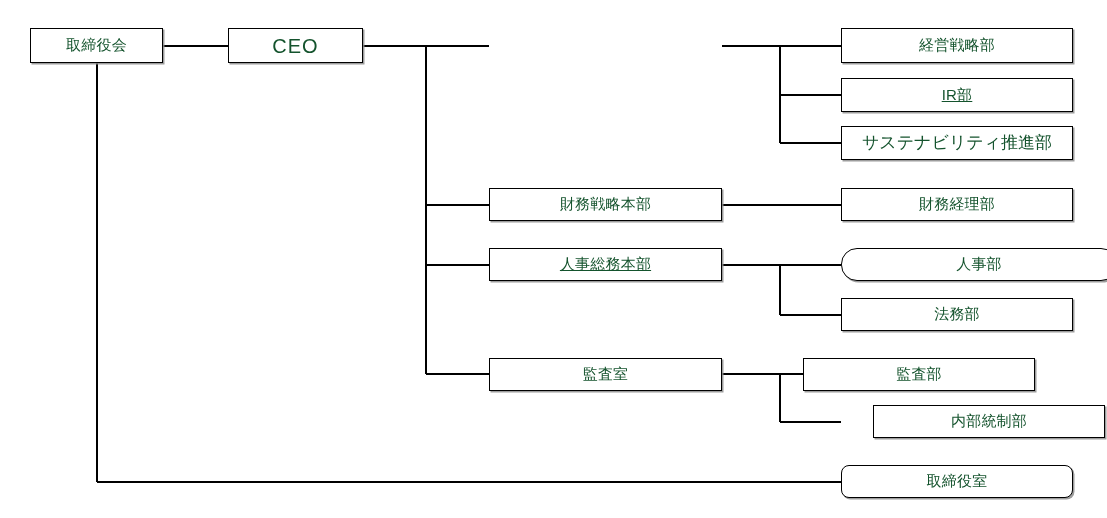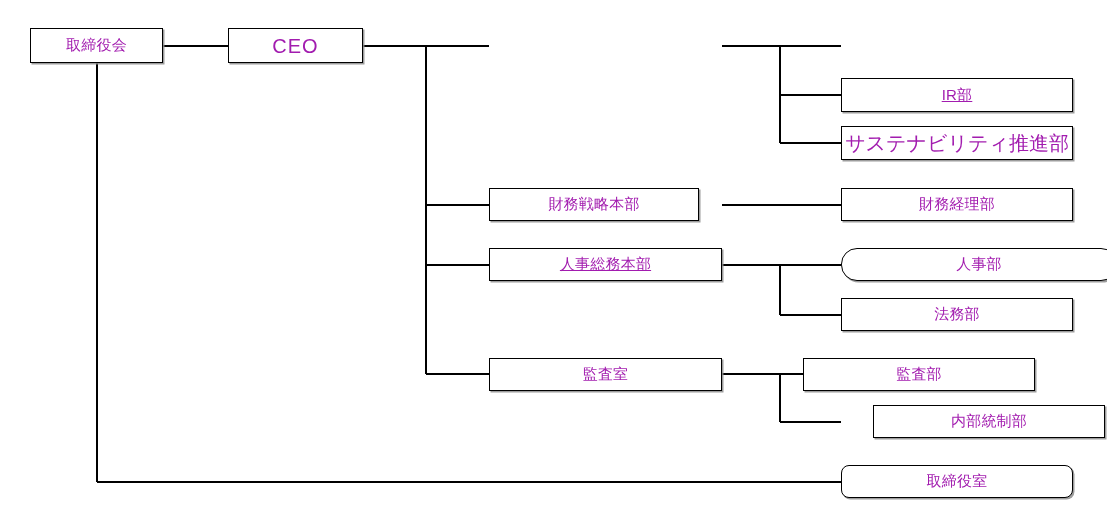--- a/index.html
+++ b/index.html
@@ -27,33 +27,33 @@
   .node-box {
     position: absolute;
     box-sizing: border-box;
     background: #ffffff;
     border: 1.6px solid #000000;
     box-shadow: 1.5px 1.5px 0 0 rgba(140,140,140,0.85);
     display: flex;
     align-items: center;
     justify-content: center;
     text-align: center;
-    color: #a21caf;
+    color: #14532d;
     font-size: 15px;
     line-height: 1.1;
     letter-spacing: 0.2px;
     white-space: nowrap;
     z-index: 2;
   }
   .node-box.latin {
     font-size: 20px;
     letter-spacing: 1px;
   }
   .node-box.tight {
-    font-size: 20px;
+    font-size: 17px;
     letter-spacing: 0px;
   }
 </style>
 </head>
 <body>
 
 <div id="org-chart">
 
   <svg width="1107" height="518" viewBox="0 0 1107 518" shape-rendering="crispEdges">
     <g stroke="#000000" stroke-width="2" fill="none">
@@ -89,30 +89,33 @@
 
   <div class="node-box" style="left:30px; top:28px; width:133px; height:35px;">
     <span>取締役会</span>
   </div>
 
   <div class="node-box latin" style="left:228px; top:28px; width:135px; height:35px;">
     <span>CEO</span>
   </div>
 
 
+  <div class="node-box" style="left:841px; top:28px; width:232px; height:35px;">
+    <span>経営戦略部</span>
+  </div>
 
   <div class="node-box" style="left:841px; top:78px; width:232px; height:34px;text-decoration:underline;">
     <span>IR部</span>
   </div>
 
   <div class="node-box tight" style="left:841px; top:126px; width:232px; height:34px;">
     <span>サステナビリティ推進部</span>
   </div>
 
-  <div class="node-box" style="left:489px; top:188px; width:210px; height:33px;">
+  <div class="node-box" style="left:489px; top:188px; width:233px; height:33px;">
     <span>財務戦略本部</span>
   </div>
 
   <div class="node-box" style="left:841px; top:188px; width:232px; height:33px;">
     <span>財務経理部</span>
   </div>
 
   <div class="node-box" style="left:489px; top:248px; width:233px; height:33px;text-decoration:underline;">
     <span>人事総務本部</span>
   </div>

